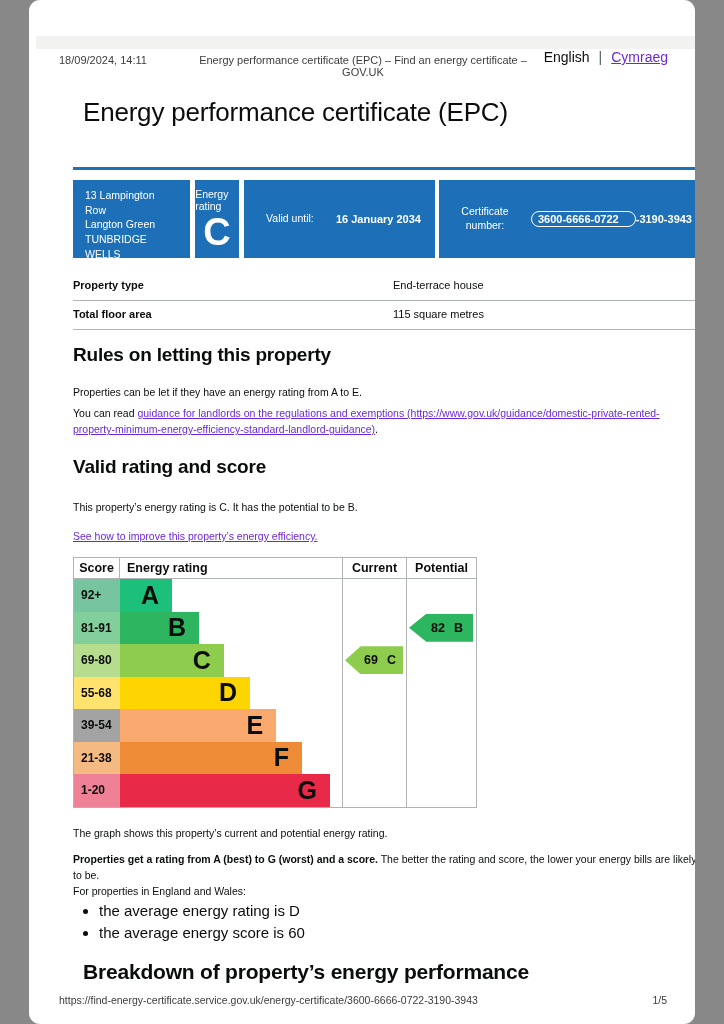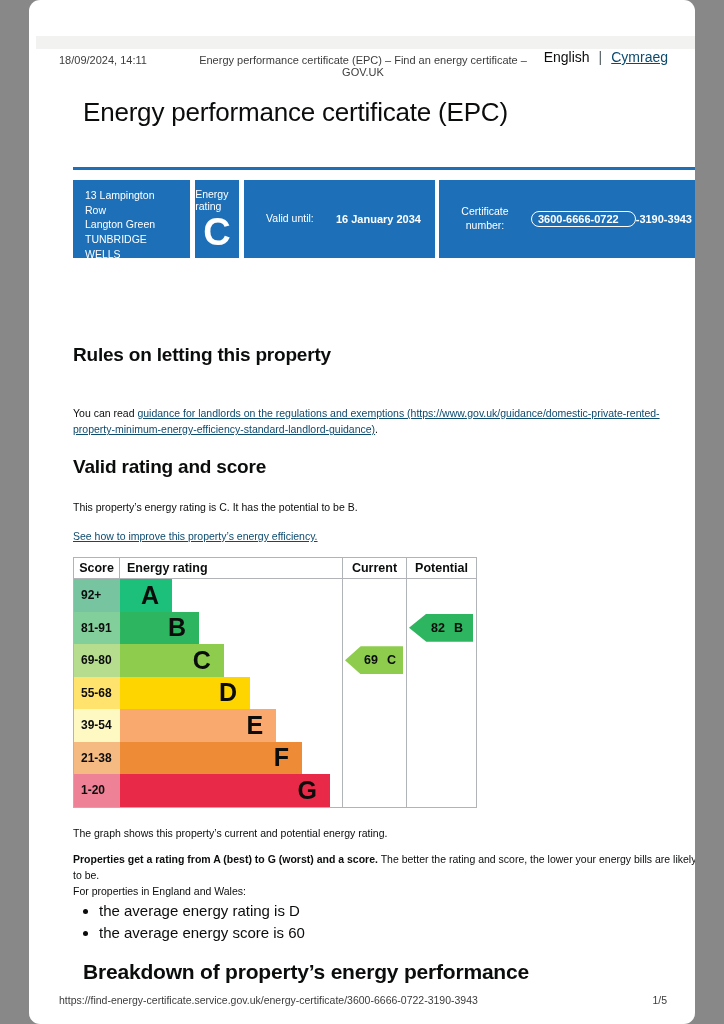--- a/index.html
+++ b/index.html
@@ -12,21 +12,21 @@
   .print-header {
     position:absolute; top:12px; left:30px; right:28px;
     display:flex; align-items:baseline; font-size:11px; color:#3c3c3c;
   }
   .ph-date { width:130px; white-space:nowrap; }
   .ph-title { flex:1; text-align:center;margin-top:42px; }
   .ph-spacer { width:130px; }
   .gray-strip { position:absolute; top:36px; left:7px; width:690px; height:13px; background:#f2f2f1; }
   .lang-bar { position:absolute; top:49px; right:27px; font-size:14px; }
   .lang-sep { color:#505a5f; margin:0 9px; }
-  a.link { color:#0c4a6e; text-decoration:underline; cursor:pointer; }
+  a.link { color:#6d28d9; text-decoration:underline; cursor:pointer; }
   
   .h1 { position:absolute; top:97px; left:54px; font-size:26px; font-weight:normal; letter-spacing:-0.2px; }
   .blue-rule { position:absolute; top:167px; left:44px; width:633px; height:3px; background:#1d70b8; }
   
   .sbox { position:absolute; top:180px; left:44px; width:633px; height:78px; display:flex; gap:5px; color:#fff; }
   .sbox .panel { background:#1d70b8; }
   .sb-address { width:226px; padding:8px 12px; font-size:10.5px; line-height:1.4; }
   .sb-rating { width:95px; display:flex; flex-direction:column; align-items:center; justify-content:center; }
   .sb-rating .lbl { font-size:10.5px; margin-bottom:1px; }
   .sb-rating .big { font-size:38px; font-weight:bold; line-height:1; }
@@ -106,22 +106,33 @@
         <span class="lbl">Valid until:</span>
         <span class="val">16 January 2034</span>
       </div>
       <div class="panel sb-row">
         <span class="lbl">Certificate number:</span>
         <span class="val"><span class="cert-oval">3600-6666-0722</span><span>-3190-3943</span></span>
       </div>
     </div>
   </div>
 
+  <div class="ptable">
+    <div class="prow">
+      <span class="plabel">Property type</span>
+      <span>End-terrace house</span>
+    </div>
+    <div class="prow">
+      <span class="plabel">Total floor area</span>
+      <span>115 square metres</span>
+    </div>
+  </div>
 
   <h2 class="h2" style="top:344px;">Rules on letting this property</h2>
+  <p class="para" style="top:384px;">Properties can be let if they have an energy rating from A to E.</p>
   <p class="para" style="top:405px;"><span>You can read </span><a class="link">guidance for landlords on the regulations and exemptions (https://www.gov.uk/guidance/domestic-private-rented-property-minimum-energy-efficiency-standard-landlord-guidance)</a><span>.</span></p>
 
   <h2 class="h2" style="top:456px;">Valid rating and score</h2>
   <p class="para" style="top:499px;">This property’s energy rating is C. It has the potential to be B.</p>
   <p class="para" style="top:528px;"><a class="link">See how to improve this property’s energy efficiency.</a></p>
 
   <div class="chart">
     <div class="chart-header">
       <span class="ch-score">Score</span>
       <span class="ch-rating">Energy rating</span>
@@ -165,21 +176,21 @@
     </div>
     <div class="chart-row">
       <span class="score-cell" style="background: rgb(255, 227, 108);">55-68</span>
       <span class="bar-area">
           <span class="bar" style="background: rgb(255, 213, 0); width: 58.6%;">D</span>
         </span>
       <span class="cur-cell"></span>
       <span class="pot-cell"></span>
     </div>
     <div class="chart-row">
-      <span class="score-cell" style="background: #fef9c3;">39-54</span>
+      <span class="score-cell" style="background: #a3a3a3;">39-54</span>
       <span class="bar-area">
           <span class="bar" style="background: rgb(249, 169, 110); width: 70.3%;">E</span>
         </span>
       <span class="cur-cell"></span>
       <span class="pot-cell"></span>
     </div>
     <div class="chart-row">
       <span class="score-cell" style="background: rgb(244, 186, 130);">21-38</span>
       <span class="bar-area">
           <span class="bar" style="background: rgb(238, 139, 54); width: 82%;">F</span>

